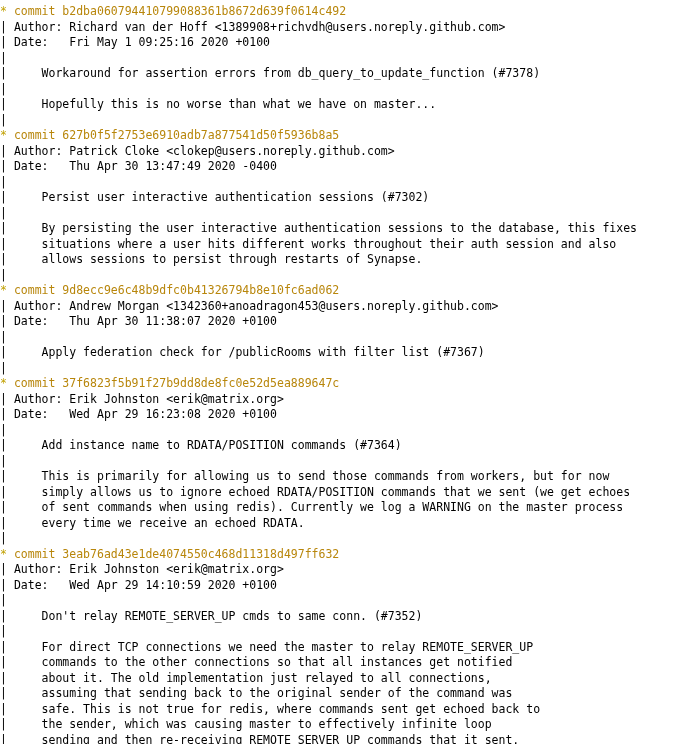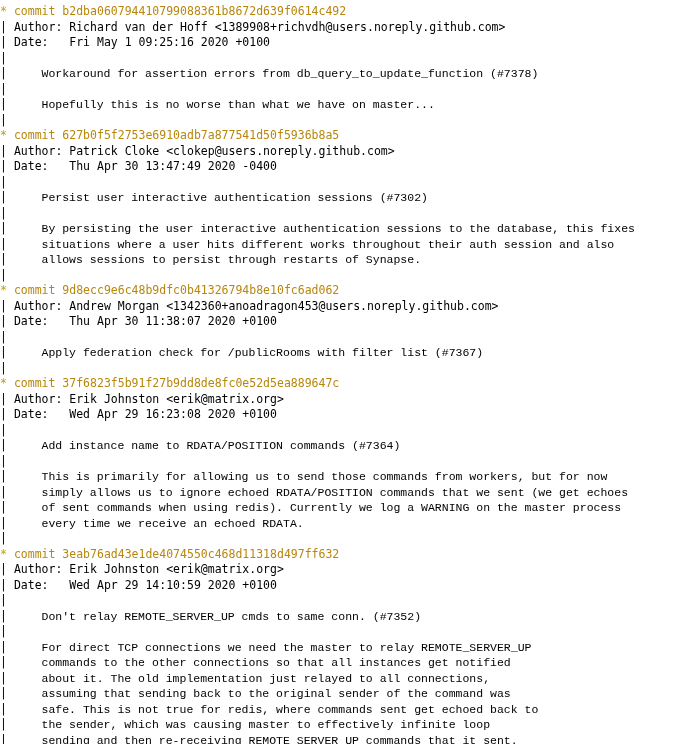--- a/index.html
+++ b/index.html
@@ -32,21 +32,20 @@
     color: #c0a000;
   }
   .commit-line {
     color: #b8860b;
   }
   .meta-line {
     color: #000000;
   }
   .body-line {
     color: #000000;
-    font-family: Liberation Mono, monospace;
   }
   .blank-line {
     color: #000000;
   }
   .gutter {
     color: #000000;
   }
 </style>
 </head>
 <body>

